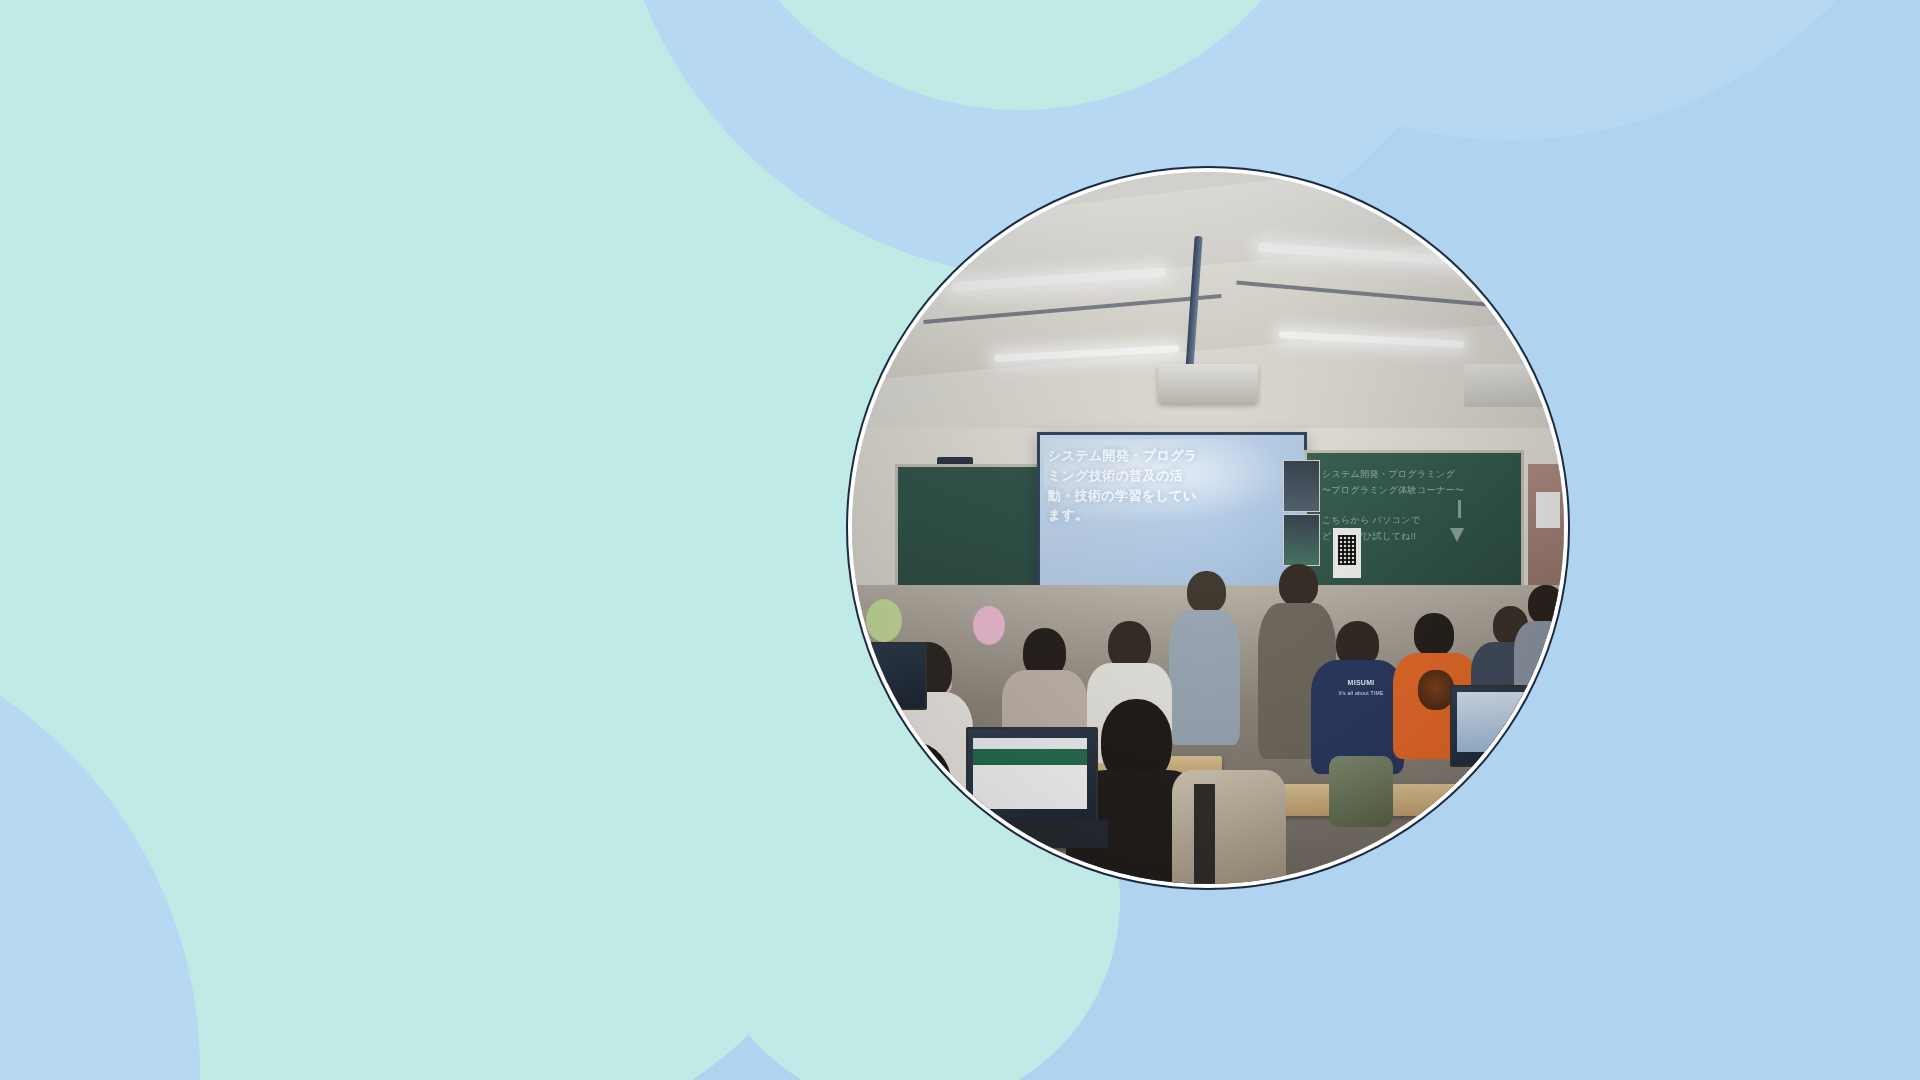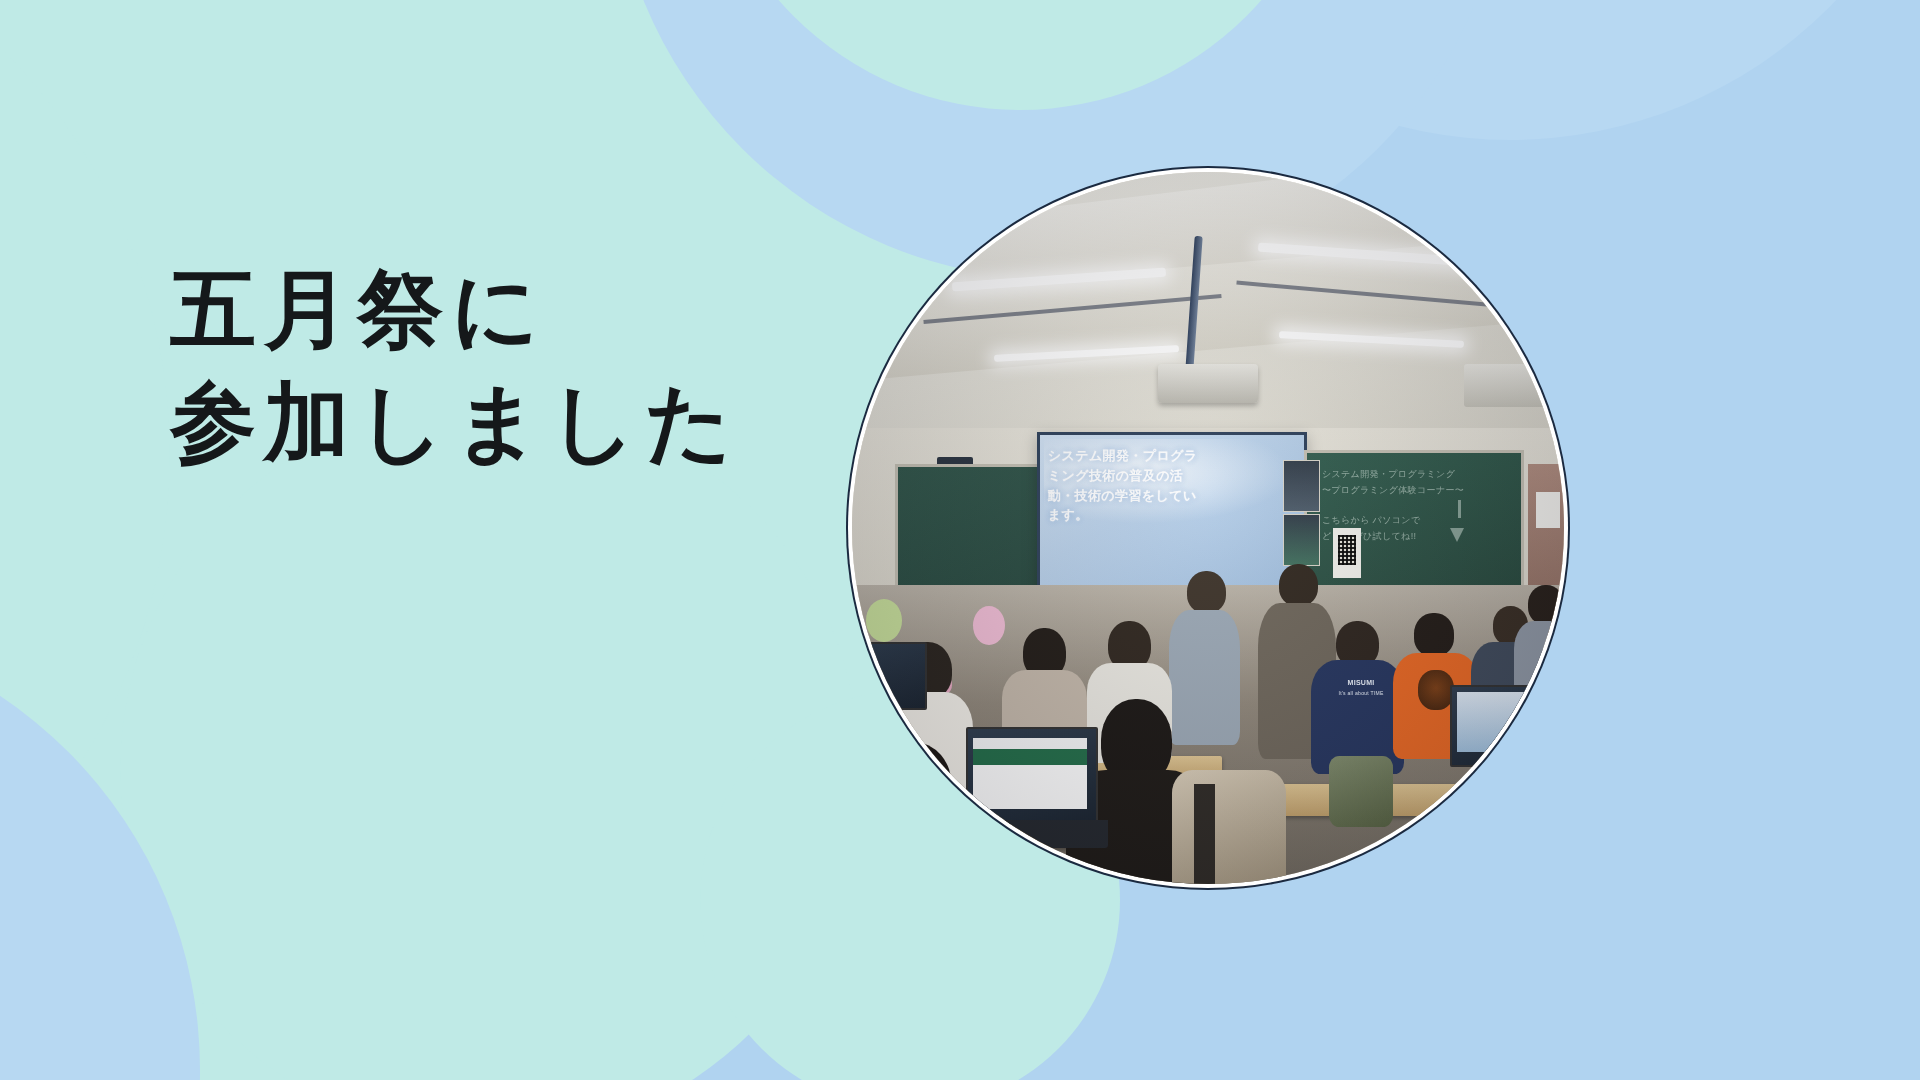--- a/index.html
+++ b/index.html
@@ -179,22 +179,20 @@
 
   <div class="blob blob-blue-topright"></div>
   <div class="blob blob-mint-main"></div>
   <div class="blob blob-mint-left-edge"></div>
   <div class="blob blob-blue-ring-outer"></div>
   <div class="blob blob-mint-bottomleft"></div>
   <div class="blob blob-blue-bottomleft"></div>
   <div class="blob blob-mint-sliver"></div>
   <div class="blob blob-blue-ring-inner"></div>
 
-  <h1 id="headline">五月祭に
-参加しました</h1>
 
   <div id="photo-frame"></div>
   <div id="photo-clip">
     <div id="photo">
 
       <div class="p ceiling"></div>
       <div class="p ceiling-panel-a"></div>
       <div class="p ceiling-panel-b"></div>
       <div class="p rail"></div>
       <div class="p rail2"></div>

